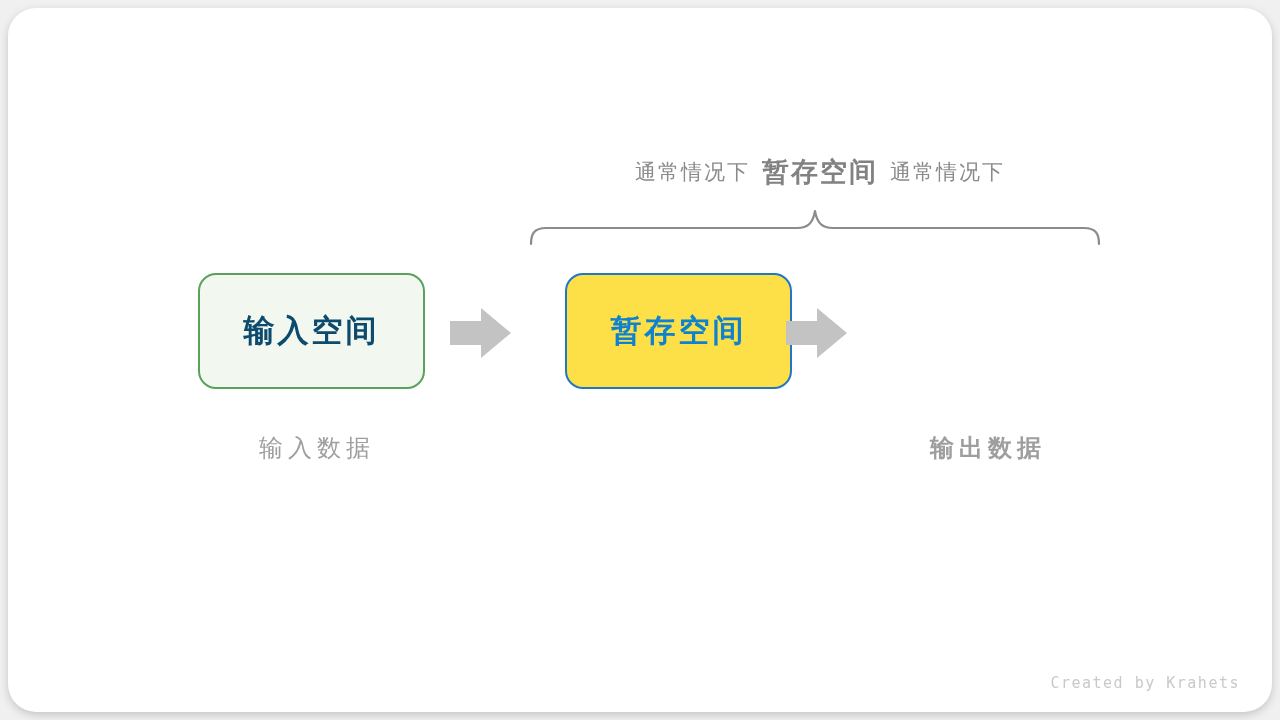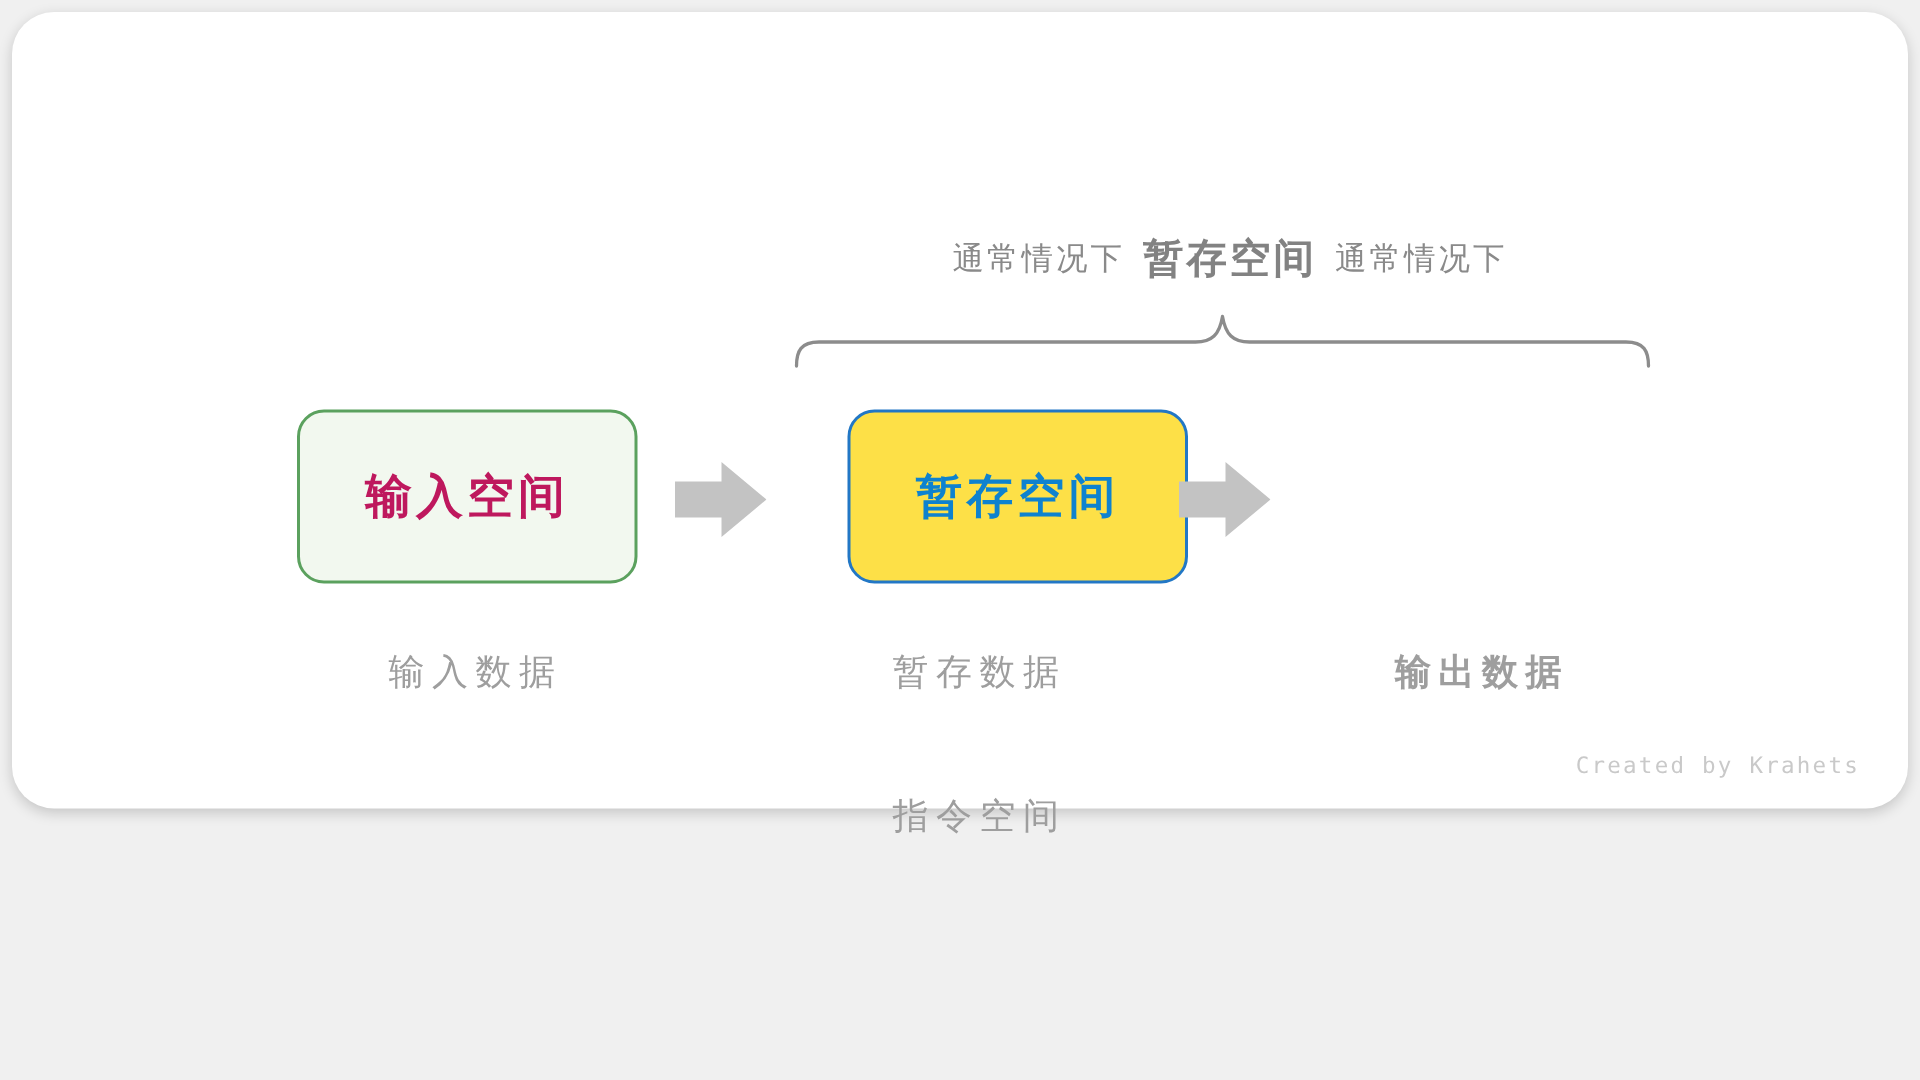--- a/index.html
+++ b/index.html
@@ -7,21 +7,21 @@
     padding: 0;
     width: 1280px;
     height: 720px;
     background: #f0f0f0;
     font-family: "Liberation Sans", "DejaVu Sans", sans-serif;
     overflow: hidden;
   }
   .card {
     position: absolute;
     left: 8px; top: 8px;
-    width: 1264px; height: 531px;
+    width: 1264px; height: 704px;
     background: #ffffff;
     border-radius: 28px;
     box-shadow: 0 3px 9px rgba(0,0,0,0.18);
   }
   .title {
     position: absolute;
     left: 812px; top: 146px;
     transform: translateX(-50%);
     white-space: nowrap;
     display: flex;
@@ -51,21 +51,21 @@
     border-radius: 18px;
     display: flex;
     align-items: center;
     justify-content: center;
     font-size: 31px;
     font-weight: bold;
     letter-spacing: 3px;
     box-sizing: border-box;
     border: 2.5px solid;
   }
-  .box-input  { left: 190px; background: #f2f8ef; border-color: #5ba15e; color: #be185d; }
+  .box-input  { left: 190px; background: #f2f8ef; border-color: #5ba15e; color: #0c4a6e; }
   .box-temp   { left: 557px; background: #fde047; border-color: #2277c5; color: #0e82cf; }
   .box-output { left: 862px; background: #ecf5f1; border-color: #3a9489; color: #3a9489; }
   .arrow-svg {
     position: absolute;
     top: 300px;
   }
   .arrow-1 { left: 442px; }
   .arrow-2 { left: 778px; }
   .note {
     position: absolute;
@@ -118,20 +118,18 @@
     <span>暂存空间</span>
   </div>
 
   <svg class="arrow-svg arrow-2" width="61" height="50" viewBox="0 0 61 50">
     <polygon points="0,13 31,13 31,0 61,25 31,50 31,37 0,37" fill="#c3c3c3"></polygon>
   </svg>
 
 
   <div class="note note-input">输入数据</div>
 
-  <div class="note note-temp-1">暂存数据</div>
-  <div class="note note-temp-3">指令空间</div>
 
   <div class="note note-output">输出数据</div>
 
   <div class="credit">Created by Krahets</div>
 
 </div>
 
 </body></html>

